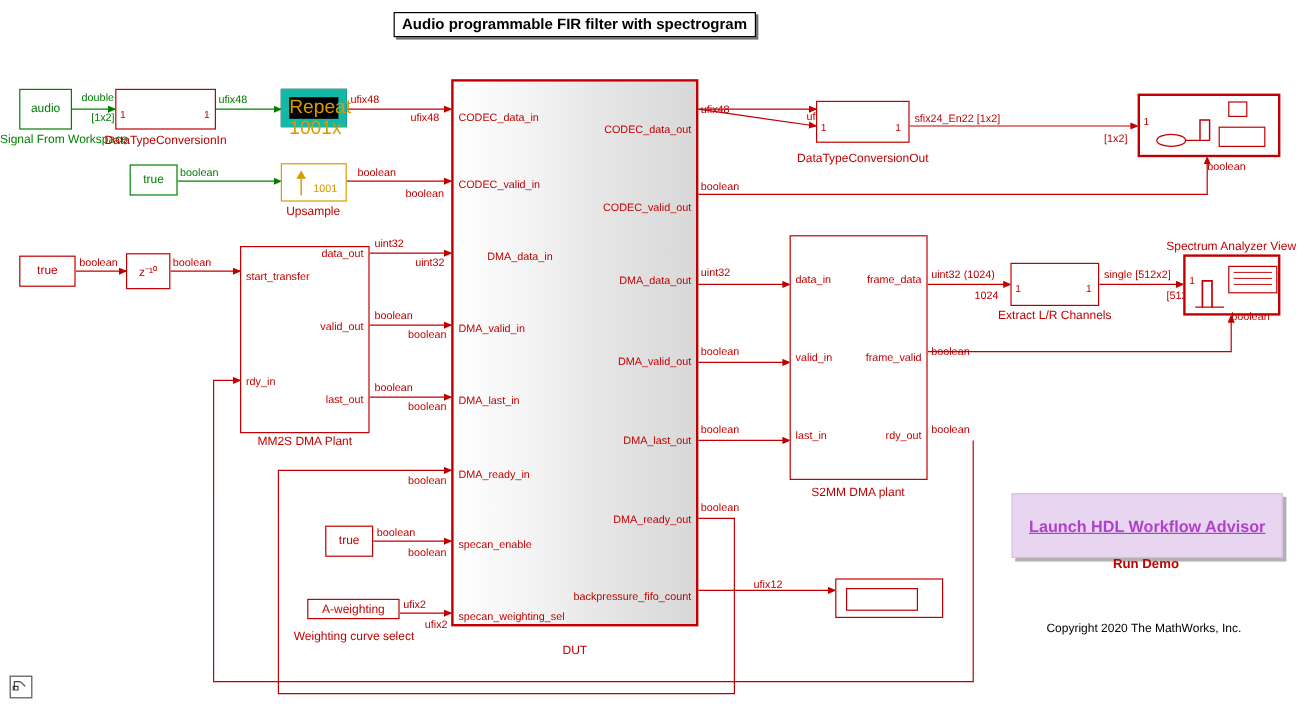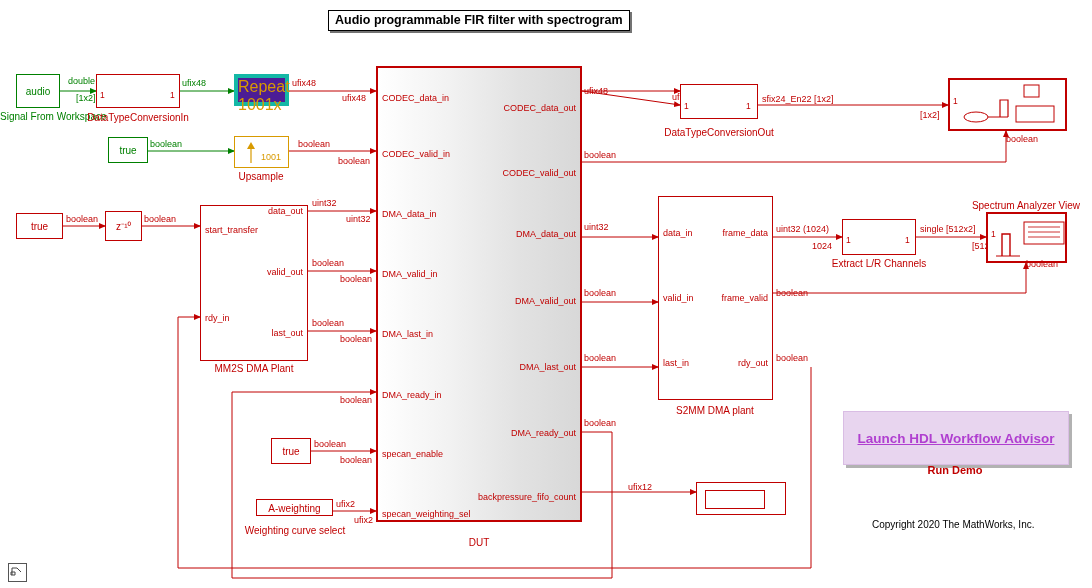--- a/index.html
+++ b/index.html
@@ -73,21 +73,21 @@
   
   .corner{
     position:absolute;left:8px;top:563px;width:17px;height:17px;border:1px solid #555;background:#fff;
   }
   .corner svg{display:block;}
   
   .scope{
     position:absolute;border:2px solid #c00000;background:#ffffff;box-sizing:border-box;
   }
   .repeat{
-    position:absolute;border:4px solid #14b8a6;background:#4c1d95;box-sizing:border-box;
+    position:absolute;border:7px solid #14b8a6;background:#000000;box-sizing:border-box;
   }
   .repeat .inner-text{color:#d89a00;}
   .upsample{
     position:absolute;border:1px solid #d89a00;background:#ffffff;box-sizing:border-box;
   }
 </style>
 </head>
 <body>
 
 <div id="canvas">
@@ -234,21 +234,21 @@
   <div class="block" style="left:256px;top:499px;width:77px;height:17px;">
     <div class="inner-text">A-weighting</div>
   </div>
   <div class="blklabel abs" style="left:236px;top:525px;width:118px;">Weighting curve select</div>
   <div class="sig abs" style="left:336px;top:499px;">ufix2</div>
   <div class="sig abs" style="left:354px;top:515px;">ufix2</div>
 
   <div class="dut" style="left:376px;top:66px;width:206px;height:456px;">
     <div class="p-in" style="top:25px;">CODEC_data_in</div>
     <div class="p-in" style="top:81px;">CODEC_valid_in</div>
-    <div class="p-in" style="top:141px;">DMA_data_in</div>
+    <div class="p-in" style="top:141px;margin-left:24px;">DMA_data_in</div>
     <div class="p-in" style="top:201px;">DMA_valid_in</div>
     <div class="p-in" style="top:261px;">DMA_last_in</div>
     <div class="p-in" style="top:322px;">DMA_ready_in</div>
     <div class="p-in" style="top:381px;">specan_enable</div>
     <div class="p-in" style="top:441px;">specan_weighting_sel</div>
 
     <div class="p-out" style="top:35px;">CODEC_data_out</div>
     <div class="p-out" style="top:100px;">CODEC_valid_out</div>
     <div class="p-out" style="top:161px;">DMA_data_out</div>
     <div class="p-out" style="top:228px;">DMA_valid_out</div>

